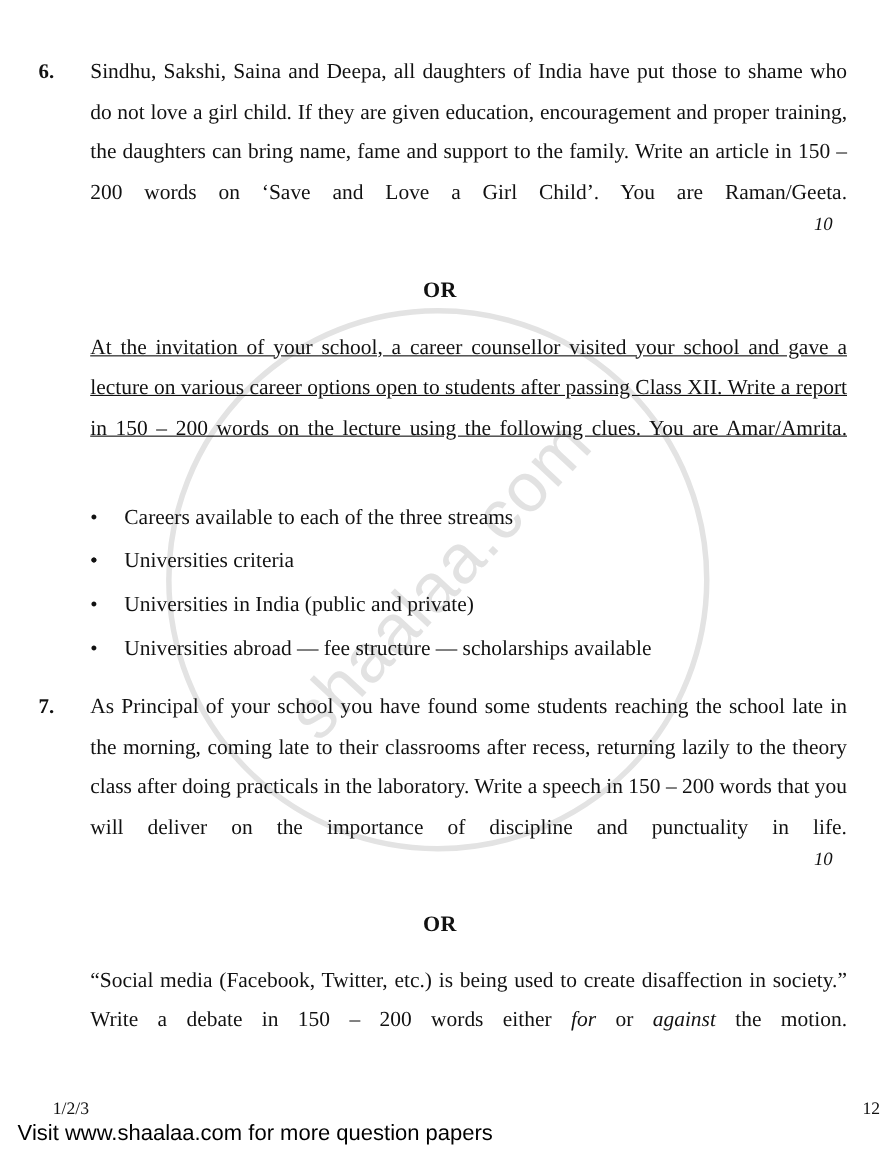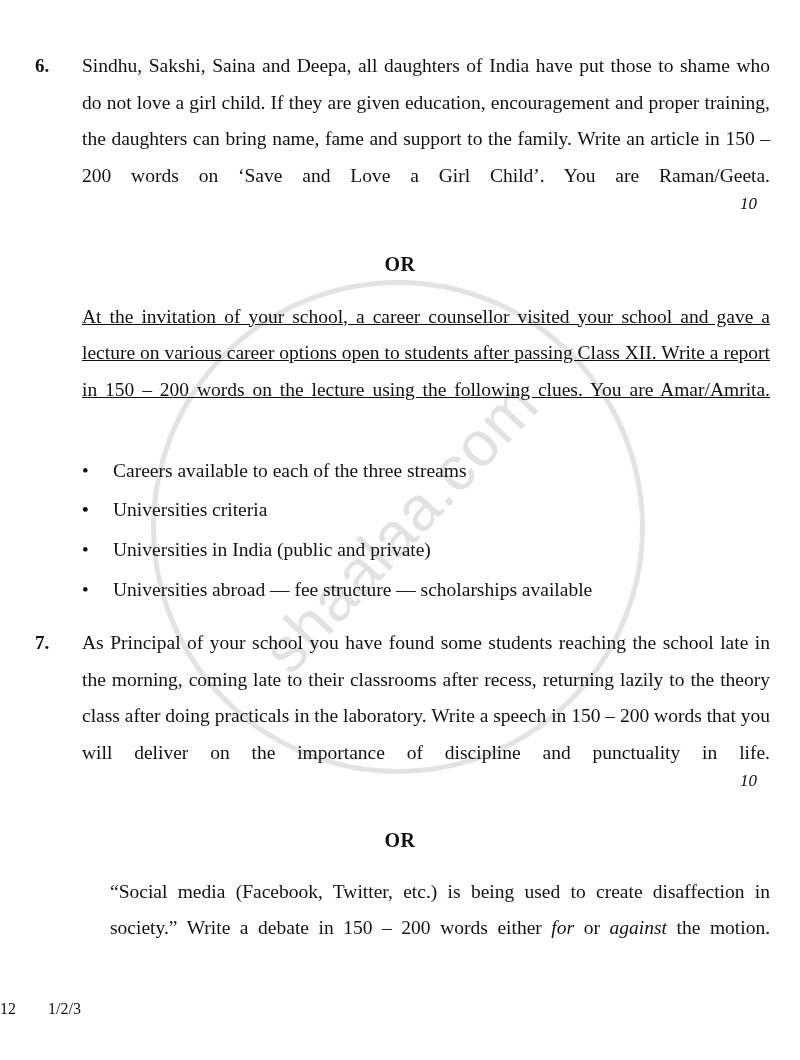--- a/index.html
+++ b/index.html
@@ -129,21 +129,21 @@
     left: 36px;
     top: 0;
     font-size: 16px;
     margin-left: 12px;
   }
   .foot-page {
     position: absolute;
     left: 0;
     top: 0;
     width: 800px;
-    text-align: left;
+    text-align: right;
     font-size: 16px;
   }
   .foot-promo {
     position: absolute;
     left: 16px;
     top: 19px;
     font-family: "Liberation Sans", "DejaVu Sans", sans-serif;
     font-size: 20px;
     color: #000000;
     white-space: nowrap;
@@ -209,27 +209,28 @@
         <span>As Principal of your school you have found some students reaching the school late in the morning, coming late to their classrooms after recess, returning lazily to the theory class after doing practicals in the laboratory. Write a speech in 150 – 200 words that you will deliver on the importance of discipline and punctuality in life.</span>
         <span class="just"></span>
       </div>
       <div style="position:relative;height:0;">
         <div class="marks" style="right:43px;top:-37px;">10</div>
       </div>
     </div>
 
     <div class="or-head" style="margin-top:21px;">OR</div>
 
-    <div class="qblock" style="margin-top:22px;padding-left:28px;">
+    <div class="qblock" style="margin-top:22px;">
       <div class="qbody">
         <span>“Social media (Facebook, Twitter, etc.) is being used to create disaffection in society.” Write a debate in 150 – 200 words either </span><i>for</i><span> or </span><i>against</i><span> the motion.</span>
         <span class="just"></span>
       </div>
     </div>
 
   </div>
 
   <div class="footer">
     <div class="foot-code">1/2/3</div>
     <div class="foot-page">12</div>
+    <div class="foot-promo">Visit www.shaalaa.com for more question papers</div>
   </div>
 
 </div>
 
 </body></html>

